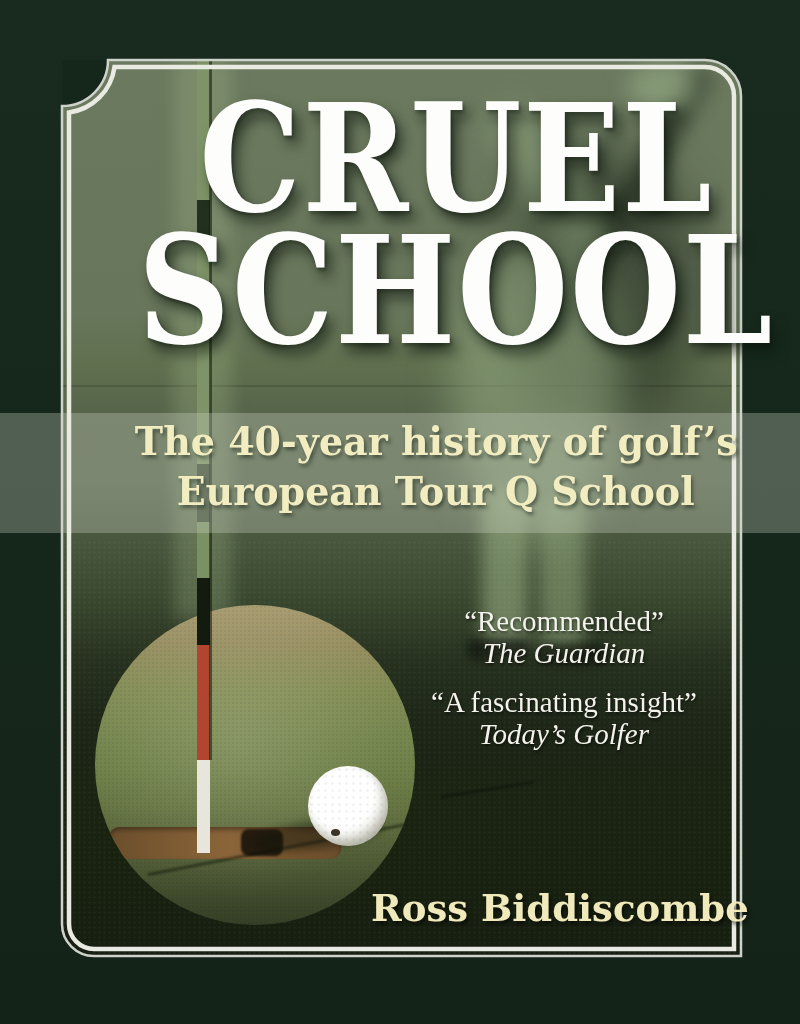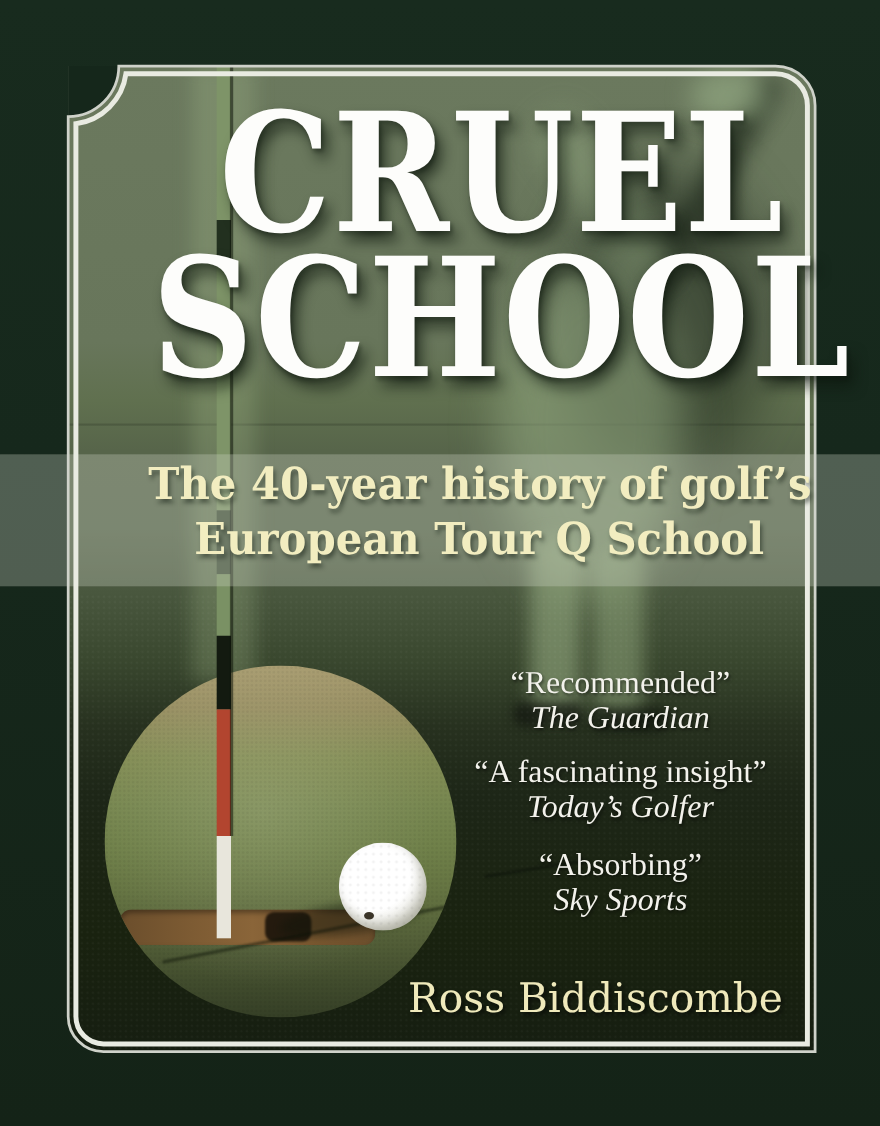--- a/index.html
+++ b/index.html
@@ -81,21 +81,21 @@
   .subtitle{left:60px;top:416px;width:752px;text-align:center;color:#f2edc0;
     font-weight:bold;font-size:40px;line-height:50px;
     text-shadow:2px 3px 4px rgba(20,30,20,0.5);}
   .subtitle .sline{display:inline-block;transform:scaleX(0.95);white-space:nowrap;}
   .quotes{left:404px;width:320px;text-align:center;color:#f3f2ec;
     font-family:"Liberation Serif", serif;font-size:29px;line-height:32px;
     text-shadow:1px 2px 3px rgba(0,0,0,0.55);}
   .quotes .src{font-style:italic;}
   .q1{top:605px;} .q2{top:686px;} .q3{top:770px;}
   .author{left:371px;top:886px;width:320px;text-align:center;color:#efe9bb;
-    font-weight:normal;font-size:37px;white-space:nowrap;
+    font-weight:bold;font-size:37px;white-space:nowrap;
     text-shadow:2px 3px 4px rgba(0,0,0,0.6);}
 </style>
 </head>
 <body>
 
 <div class="cover">
 
   <div class="photo">
     <div class="abs horizon"></div>
     <div class="abs blob club-shadow"></div>
@@ -154,20 +154,16 @@
   </div>
 
   <div class="abs quotes q1">
     <div>“Recommended”</div>
     <div class="src">The Guardian</div>
   </div>
   <div class="abs quotes q2">
     <div>“A fascinating insight”</div>
     <div class="src">Today’s Golfer</div>
   </div>
-  <div class="abs quotes q3">
-    <div>“Absorbing”</div>
-    <div class="src">Sky Sports</div>
-  </div>
 
   <div class="abs author">Ross Biddiscombe</div>
 
 </div>
 
 </body></html>

